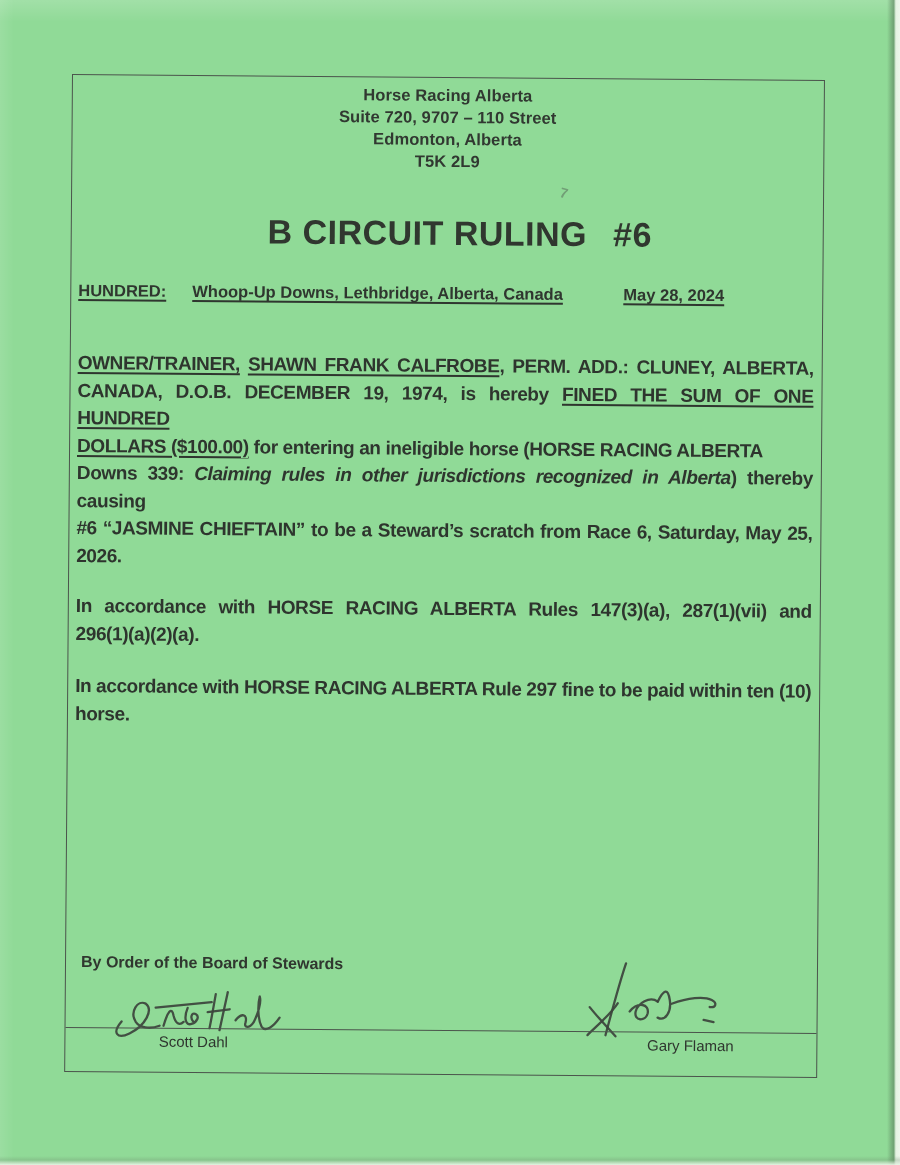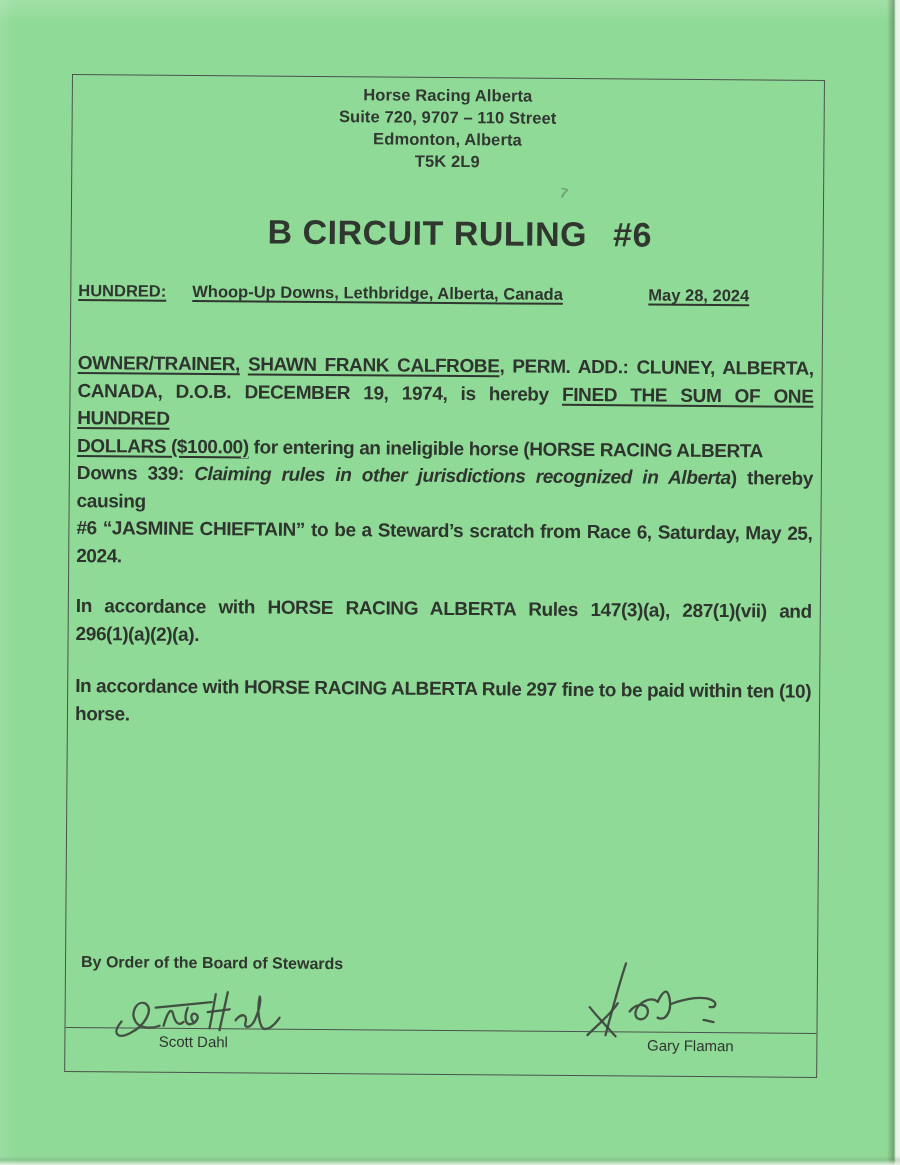--- a/index.html
+++ b/index.html
@@ -36,21 +36,21 @@
   .stray-mark{
     position:absolute; left:488px; top:106px; font-size:14px; color:#5a6f5c;
     opacity:0.55; transform:rotate(14deg); font-weight:bold;
   }
 
   .meeting-row{
     margin-top:30px; display:flex; align-items:baseline;
     font-size:16.5px; font-weight:bold; color:#2f362f;
   }
   .meeting-row .venue{margin-left:26px;}
-  .meeting-row .date{margin-left:auto; margin-right:65px;}
+  .meeting-row .date{margin-left:auto; margin-right:90px;}
   .u{text-decoration:underline; text-decoration-thickness:1.6px; text-underline-offset:3px;}
   .it{font-style:italic;}
 
   .body-block{font-size:19px; font-weight:600; letter-spacing:-0.4px; color:#2e352e;}
   .para{margin:0;}
   .p1{margin-top:49px;}
   .p2{margin-top:23px;}
   .p3{margin-top:25px;}
   .line{line-height:27.5px; text-align:justify; text-align-last:justify;}
   .line.noj{text-align:left; text-align-last:left;}
@@ -91,21 +91,21 @@
       <span class="u date">May 28, 2024</span>
     </div>
 
     <div class="body-block">
       <div class="para p1">
         <div class="line"><span class="u">OWNER/TRAINER,</span><span> </span><span class="u">SHAWN FRANK CALFROBE</span><span>, PERM. ADD.: CLUNEY, ALBERTA,</span></div>
         <div class="line"><span>CANADA, D.O.B. DECEMBER 19, 1974, is hereby </span><span class="u">FINED THE SUM OF ONE HUNDRED</span></div>
         <div class="line noj"><span class="u">DOLLARS ($100.00)</span><span> for entering an ineligible horse (HORSE RACING ALBERTA</span></div>
         <div class="line"><span>Downs 339: </span><span class="it">Claiming rules in other jurisdictions recognized in Alberta</span><span>) thereby causing</span></div>
         <div class="line"><span>#6 “JASMINE CHIEFTAIN” to be a Steward’s scratch from Race 6, Saturday, May 25,</span></div>
-        <div class="line noj"><span>2024.</span></div>
+        <div class="line noj"><span>2026.</span></div>
       </div>
 
       <div class="para p2">
         <div class="line"><span>In accordance with HORSE RACING ALBERTA Rules 147(3)(a), 287(1)(vii) and</span></div>
         <div class="line noj"><span>296(1)(a)(2)(a).</span></div>
       </div>
 
       <div class="para p3">
         <div class="line"><span>In accordance with HORSE RACING ALBERTA Rule 297 fine to be paid within ten (10)</span></div>
         <div class="line noj"><span>horse.</span></div>

